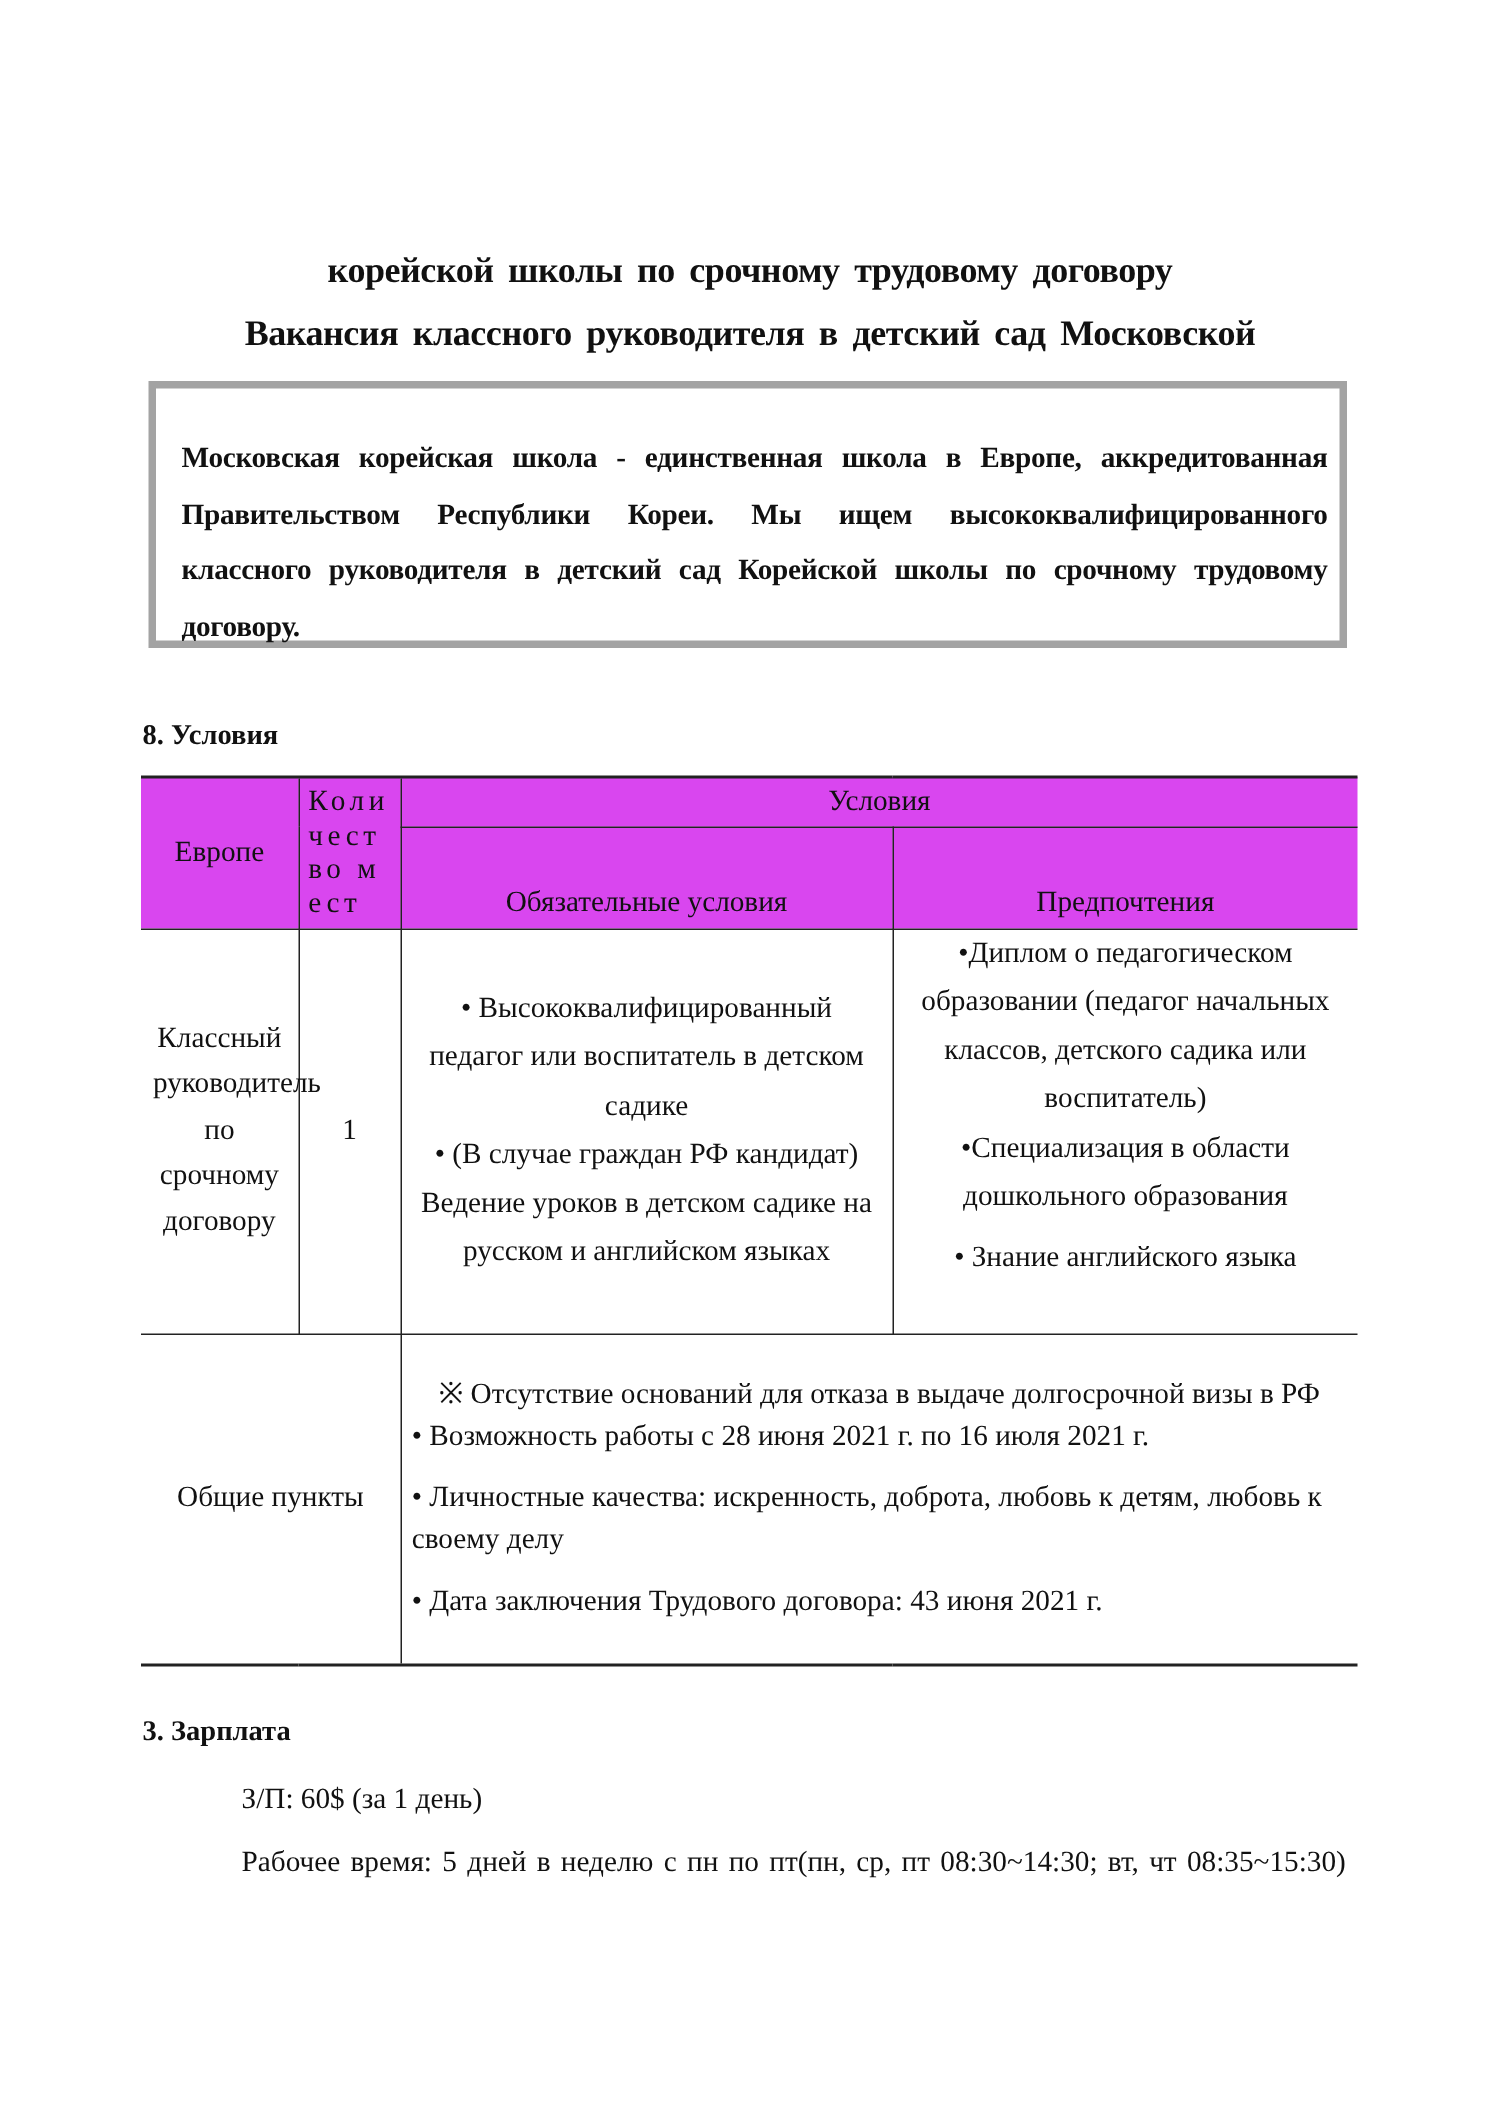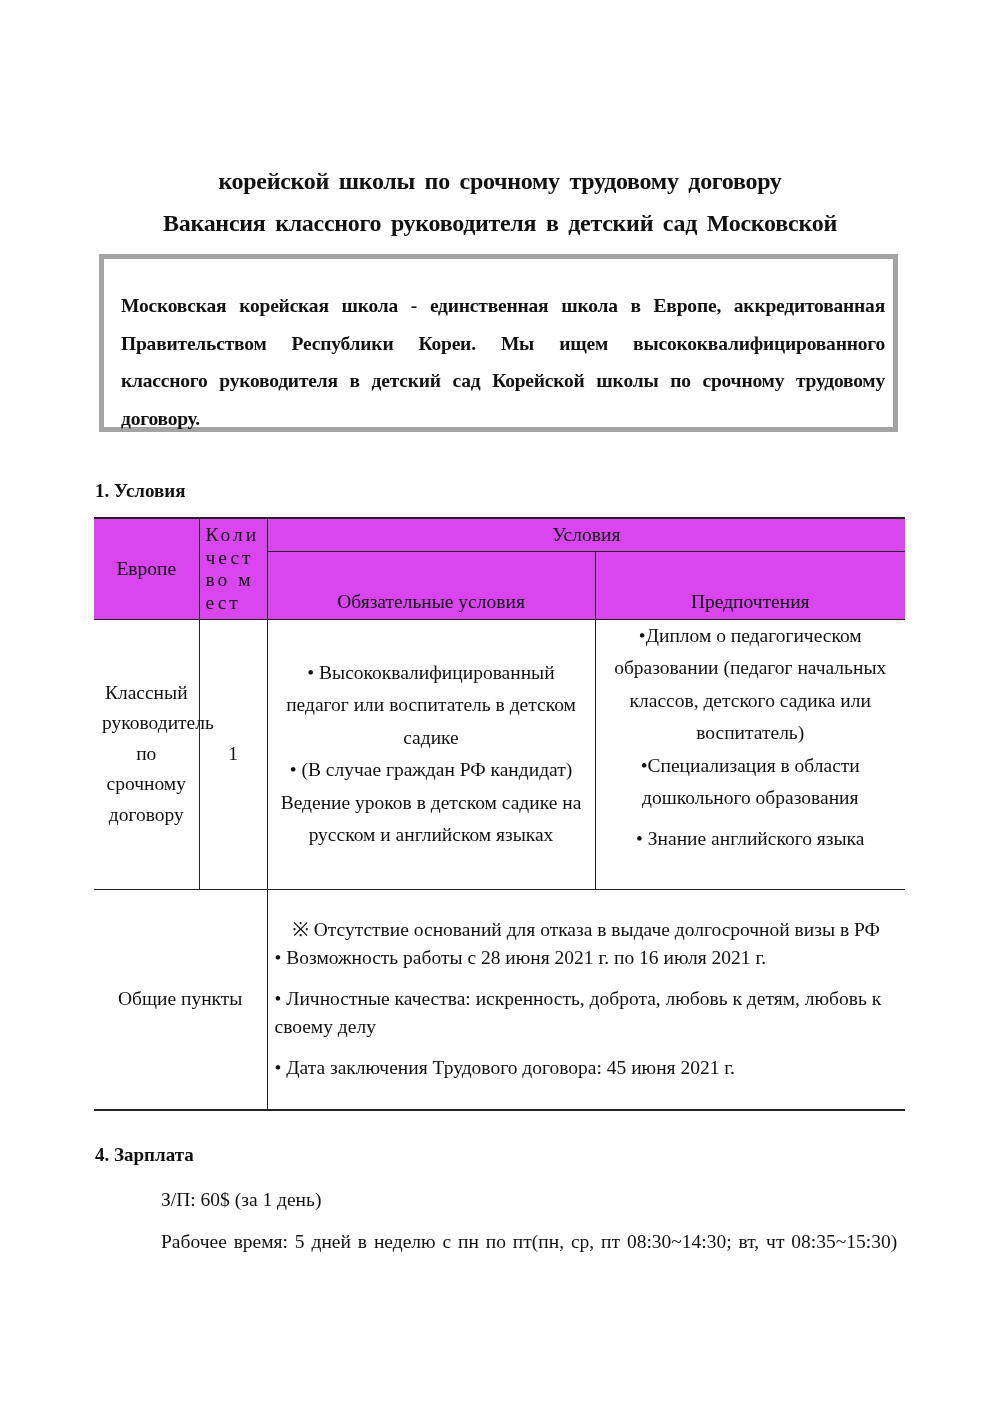--- a/index.html
+++ b/index.html
@@ -60,21 +60,21 @@
 
 <div class="title">
   <div>корейской школы по срочному трудовому договору</div>
   <div>Вакансия классного руководителя в детский сад Московской</div>
 </div>
 
 <div class="intro-box">
   <div class="intro-text">Московская корейская школа - единственная школа в Европе, аккредитованная Правительством Республики Кореи. Мы ищем высококвалифицированного классного руководителя в детский сад Корейской школы по срочному трудовому договору.</div>
 </div>
 
-<div class="section-heading" id="h1">1. Условия</div>
+<div class="section-heading" id="h1">8. Условия</div>
 
 <table class="cond">
   <colgroup>
     <col style="width:105px">
     <col style="width:68px">
     <col style="width:328px">
     <col style="width:310px">
   </colgroup>
   <tbody>
       <tr class="top" style="height:33px">
@@ -98,21 +98,21 @@
       <p>•Специализация в области дошкольного образования</p>
       <p style="margin-top:8px">• Знание английского языка</p>
     </td>
   </tr>
   <tr class="last" style="height:221px">
     <td class="cell-general-label first" colspan="2">Общие пункты</td>
     <td class="cell-general lastcol" colspan="2">
       <p style="text-indent:18px">※ Отсутствие оснований для отказа в выдаче долгосрочной визы в РФ</p>
       <p>• Возможность работы с 28 июня 2021 г. по 16 июля 2021 г.</p>
       <p class="gap">• Личностные качества: искренность, доброта, любовь к детям, любовь к своему делу</p>
-      <p class="gap">• Дата заключения Трудового договора: 45 июня 2021 г.</p>
+      <p class="gap">• Дата заключения Трудового договора: 43 июня 2021 г.</p>
     </td>
   </tr>
 </tbody>
   </table>
 
-<div class="section-heading" id="h2">4. Зарплата</div>
+<div class="section-heading" id="h2">3. Зарплата</div>
 <div class="salary" id="sal1">З/П: 60$ (за 1 день)</div>
 <div class="salary" id="sal2">Рабочее время: 5 дней в неделю с пн по пт(пн, ср, пт 08:30~14:30; вт, чт 08:35~15:30)</div>
 
 </body></html>

